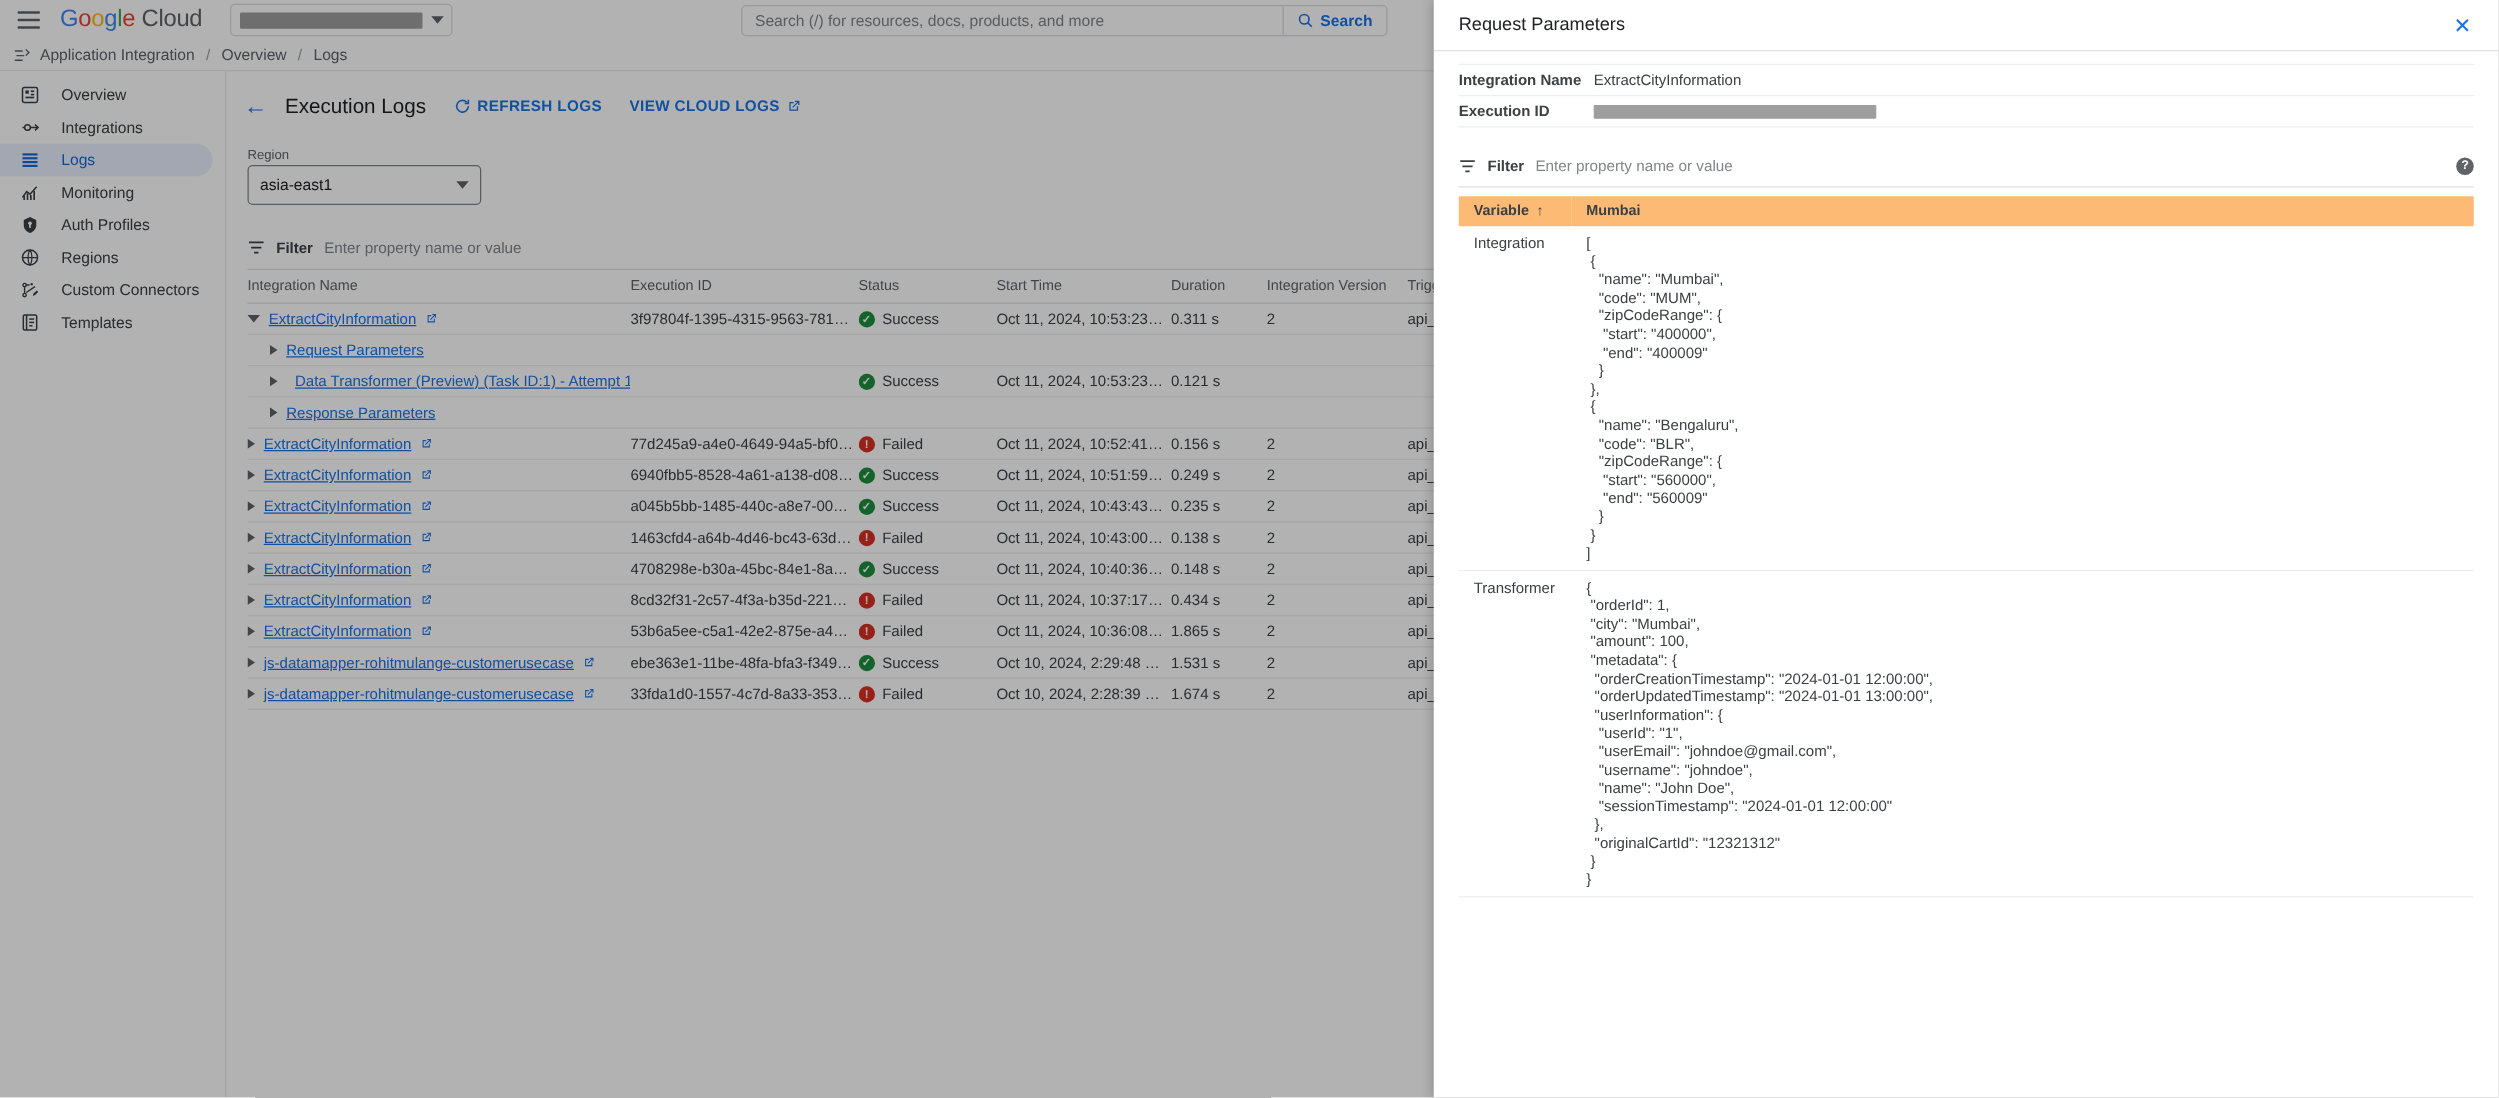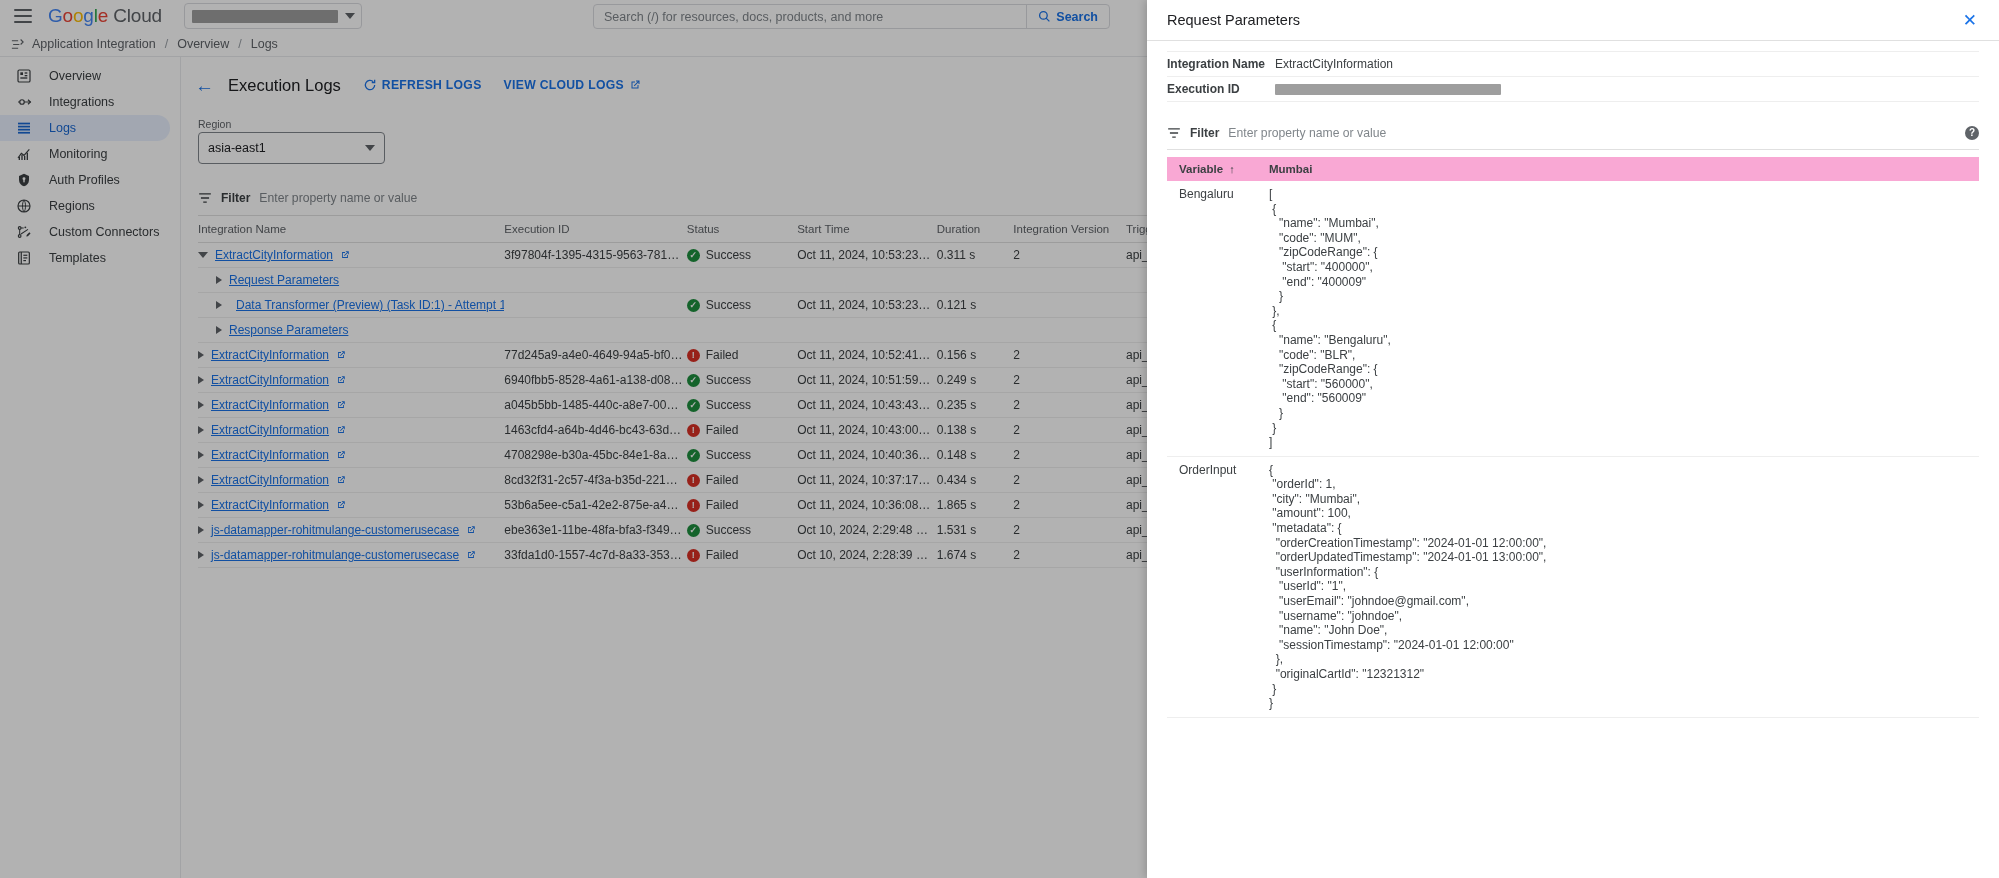--- a/index.html
+++ b/index.html
@@ -156,21 +156,21 @@
     display:flex; align-items:center; gap:9px; height:28px; margin-top:20px;
     border-bottom:1px solid #e0e0e0; padding-bottom:6px;
   }
   .help-ico{
     margin-left:auto; width:14px;height:14px;border-radius:50%;background:#5f6368;color:#fff;
     font-size:10px; display:flex;align-items:center;justify-content:center; cursor:pointer; font-weight:700;
   }
 
   .var-tbl{ width:100%; border-collapse:collapse; margin-top:7px; }
   .var-tbl thead th{
-    background:#f9a8d4; text-align:left; font-size:11.5px; font-weight:700; color:#3c4043;
+    background:#fdba74; text-align:left; font-size:11.5px; font-weight:700; color:#3c4043;
     padding:6px 0 6px 12px;
   }
   .var-tbl thead th.col-var{ width:90px; }
   .var-tbl tbody td{
     vertical-align:top; padding:6px 0 6px 12px; border-bottom:1px solid #eeeeee;
   }
   .var-name{ font-size:12px; color:#3c4043; white-space:nowrap; }
   .var-msg{ font-size:12px; color:#3c4043; white-space:pre; line-height:14.6px; }
   .sort-arrow{ font-size:11px; margin-left:6px; }
 </style>
@@ -701,42 +701,42 @@
       <thead>
         <tr>
           <th class="col-var">
             <span>Variable</span><span class="sort-arrow">↑</span>
           </th>
           <th>Mumbai</th>
         </tr>
       </thead>
       <tbody id="vars-body">
           <tr>
-            <td class="var-name">Bengaluru</td>
+            <td class="var-name">Integration</td>
             <td class="var-msg">[
  {
    "name": "Mumbai",
    "code": "MUM",
    "zipCodeRange": {
     "start": "400000",
     "end": "400009"
    }
  },
  {
    "name": "Bengaluru",
    "code": "BLR",
    "zipCodeRange": {
     "start": "560000",
     "end": "560009"
    }
  }
 ]</td>
           </tr>
           <tr>
-            <td class="var-name">OrderInput</td>
+            <td class="var-name">Transformer</td>
             <td class="var-msg">{
  "orderId": 1,
  "city": "Mumbai",
  "amount": 100,
  "metadata": {
   "orderCreationTimestamp": "2024-01-01 12:00:00",
   "orderUpdatedTimestamp": "2024-01-01 13:00:00",
   "userInformation": {
    "userId": "1",
    "userEmail": "johndoe@gmail.com",

